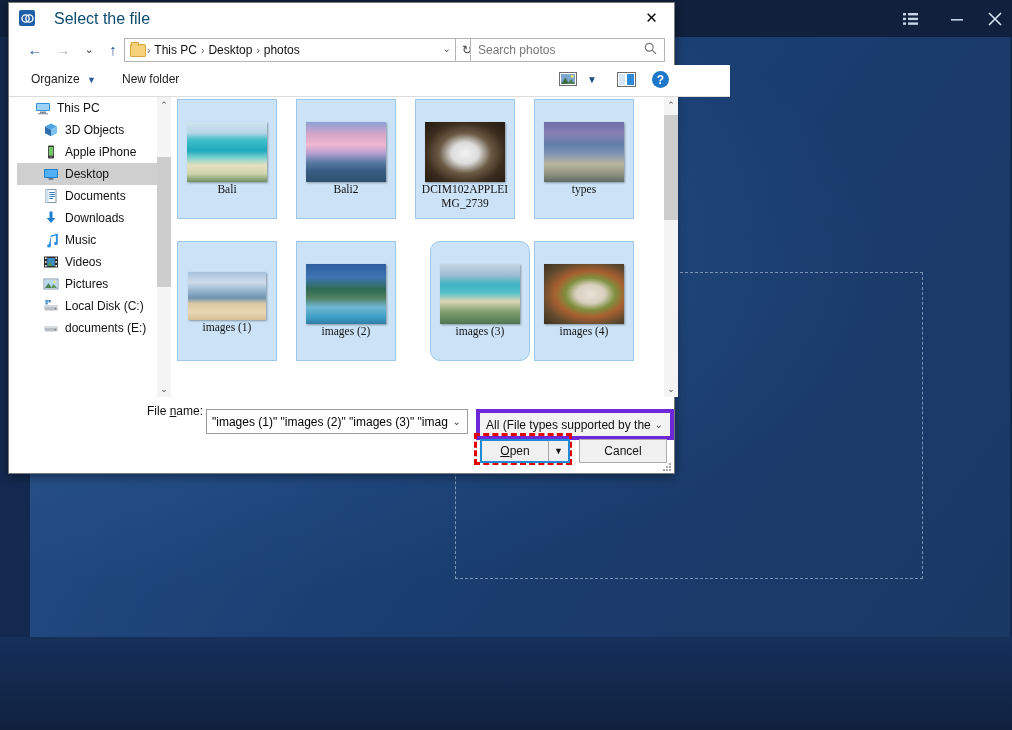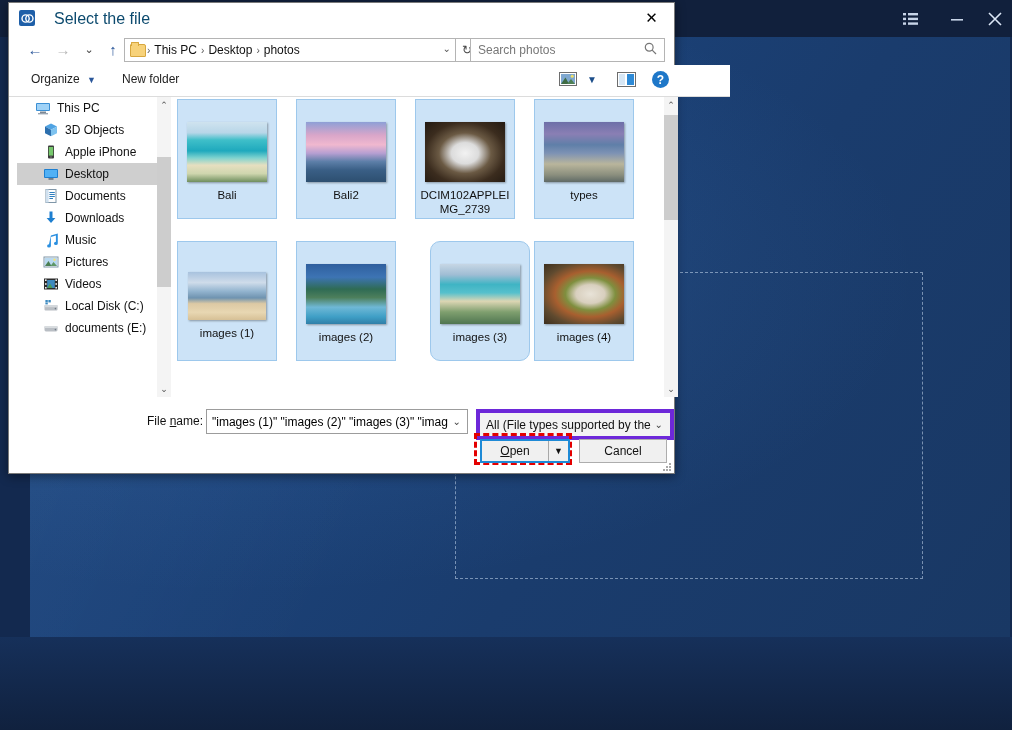--- a/index.html
+++ b/index.html
@@ -166,30 +166,30 @@
     display:flex;flex-direction:column;align-items:center;cursor:pointer;
   }
   .tile.selected{background:#cce3f7;border:1px solid #9dc8ec;}
   .thumb{
     margin-top:22px;width:80px;height:60px;
     box-shadow:1px 1px 2px rgba(0,0,0,0.35);
     background-size:cover;
   }
   .thumb.sm{width:78px;height:48px;margin-top:30px;}
   .tname{
-    margin-top:6px;font-size:11.5px;color:#111;text-align:center;
-    line-height:14px;width:94px;word-wrap:break-word;
+    font-size:11.5px;color:#111;text-align:center;
+    line-height:14px;width:94px;word-wrap:break-word;font-family:Liberation Serif, serif;
   }
   #grid-scroll{
     position:absolute;left:655px;top:94px;width:14px;height:300px;background:#f4f4f4;
   }
   #grid-thumb{position:absolute;left:0;top:18px;width:14px;height:105px;background:#cdcdcd;}
   
   #dlg-bottom{position:absolute;left:0;top:400px;width:665px;height:70px;background:#fff;}
-  #filename-label{position:absolute;left:138px;top:11px;font-size:12px;color:#111;}
+  #filename-label{position:absolute;left:138px;top:1px;font-size:12px;color:#111;}
   #filename-box{
     position:absolute;left:197px;top:6px;width:260px;height:23px;
     border:1px solid #9c9c9c;background:#fff;display:flex;align-items:center;
   }
   #filename-input{
     border:none;outline:none;flex:1;font-size:12px;color:#000;padding-left:5px;
     background:transparent;font-family:inherit;
   }
   #filename-caret{margin-right:6px;color:#444;font-size:10px;cursor:pointer;}
   #filetype-box{
@@ -390,49 +390,49 @@
             <path d="M8 1.5 L8 9.3" stroke="#1e7fd0" stroke-width="3"></path>
             <path d="M3.6 8 L8 13 L12.4 8 Z" fill="#1e7fd0"></path>
           </svg></span>
         <span>Downloads</span>
       </div>
       <div class="side-item indent">
         <span class="side-ico"><svg width="16" height="16" viewBox="0 0 16 16">
             <path d="M6 12.2 a1.9 1.7 0 1 0 1.9 1.7 V5 l5-1.4 v6.1 a1.9 1.7 0 1 0 1.9 1.7 V1.6 L7.9 3.4 Z" fill="#2a8fe0"></path>
           </svg></span>
         <span>Music</span>
-      </div>
-      <div class="side-item indent">
-        <span class="side-ico"><svg width="16" height="16" viewBox="0 0 16 16">
-            <rect x="1" y="3" width="14" height="10" fill="#fff" stroke="#7f96a8"></rect>
-            <rect x="2" y="4" width="12" height="8" fill="#b9d9f0"></rect>
-            <path d="M2 12 L5.5 7 L8.5 12 Z" fill="#4b7f52"></path>
-            <path d="M7.5 12 L10.5 8 L14 12 Z" fill="#5f9767"></path>
-            <circle cx="11.5" cy="5.7" r="1.2" fill="#f3e176"></circle>
-          </svg></span>
-        <span>Pictures</span>
       </div>
       <div class="side-item indent">
         <span class="side-ico"><svg width="16" height="16" viewBox="0 0 16 16">
             <rect x="1" y="2.5" width="14" height="11" fill="#2c2c2c"></rect>
             <g fill="#f2f2f2">
               <rect x="2" y="3.4" width="1.6" height="1.6"></rect>
               <rect x="2" y="7.2" width="1.6" height="1.6"></rect>
               <rect x="2" y="11" width="1.6" height="1.6"></rect>
               <rect x="12.4" y="3.4" width="1.6" height="1.6"></rect>
               <rect x="12.4" y="7.2" width="1.6" height="1.6"></rect>
               <rect x="12.4" y="11" width="1.6" height="1.6"></rect>
             </g>
             <rect x="4.2" y="4" width="7.6" height="8" fill="#3d8ac0"></rect>
             <path d="M4.2 12 L7 7.6 L9.6 12 Z" fill="#4d9a57"></path>
           </svg></span>
         <span>Videos</span>
       </div>
       <div class="side-item indent">
         <span class="side-ico"><svg width="16" height="16" viewBox="0 0 16 16">
+            <rect x="1" y="3" width="14" height="10" fill="#fff" stroke="#7f96a8"></rect>
+            <rect x="2" y="4" width="12" height="8" fill="#b9d9f0"></rect>
+            <path d="M2 12 L5.5 7 L8.5 12 Z" fill="#4b7f52"></path>
+            <path d="M7.5 12 L10.5 8 L14 12 Z" fill="#5f9767"></path>
+            <circle cx="11.5" cy="5.7" r="1.2" fill="#f3e176"></circle>
+          </svg></span>
+        <span>Pictures</span>
+      </div>
+      <div class="side-item indent">
+        <span class="side-ico"><svg width="16" height="16" viewBox="0 0 16 16">
             <rect x="1.5" y="7" width="13" height="5.6" rx="1" fill="#b9bec4"></rect>
             <rect x="1.5" y="7" width="13" height="2.2" fill="#d4d8dc"></rect>
             <circle cx="12.4" cy="10.6" r="0.8" fill="#6f7a85"></circle>
             <g fill="#3d8ac0">
               <rect x="2.4" y="2" width="2.4" height="2.4"></rect>
               <rect x="5.4" y="2" width="2.4" height="2.4"></rect>
               <rect x="2.4" y="4.6" width="2.4" height="1.8"></rect>
             </g>
           </svg></span>
         <span>Local Disk (C:)</span>

